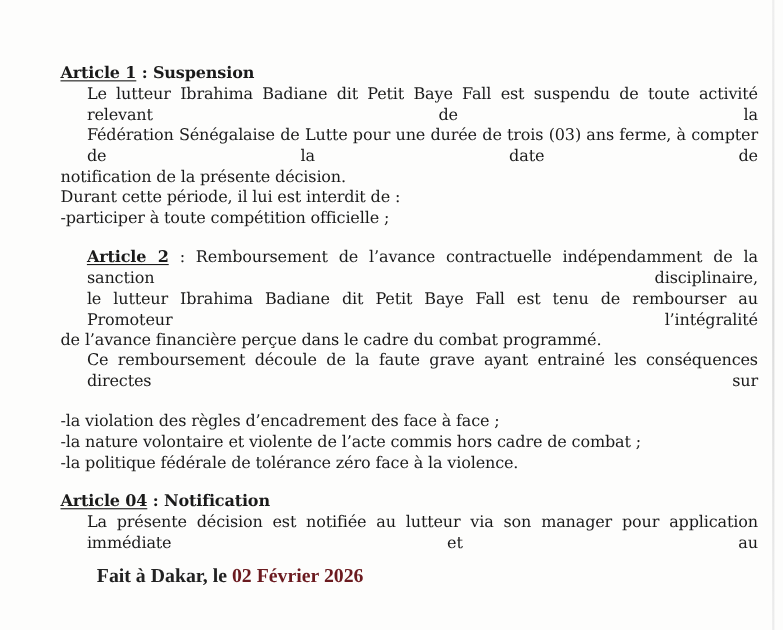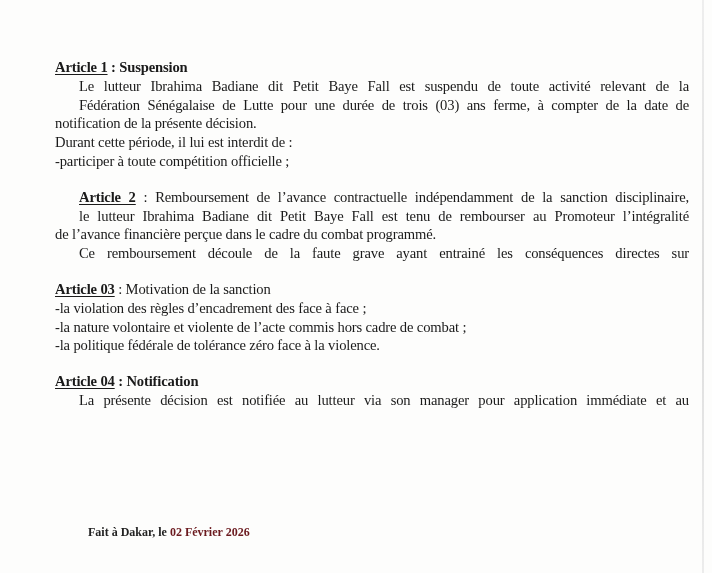--- a/index.html
+++ b/index.html
@@ -11,28 +11,28 @@
     position: relative;
   }
   .page-edge {
     position: absolute; top: 0; right: 8px; width: 2px; height: 573px;
     background: linear-gradient(to bottom, #eeeeee, #dcdcdc, #ececec);
   }
   .doc {
     position: absolute; left: 55px; top: 58px; width: 634px;
     font-size: 14.6px; line-height: 18.8px; letter-spacing: -0.15px;
   }
-  .line { white-space: nowrap; font-family: Liberation Serif, serif; }
+  .line { white-space: nowrap; }
   .justify { text-align: justify; text-align-last: justify; white-space: normal; margin-left: 24px; }
   .article { margin-bottom: 17px; }
   .heading { font-weight: bold; }
   .heading .num { text-decoration: underline; text-decoration-thickness: 1px; text-underline-offset: 2px; }
   .signature {
-    position: absolute; left: 88px; top: 525px;
-    font-size: 12px; font-weight: bold; color: #222;
+    position: absolute; left: 88px; top: 513px;
+    font-size: 18px; font-weight: bold; color: #222;
     font-family: "Liberation Serif", serif;
   }
   .signature .date { color: #6b1a1f; }
 </style>
 </head>
 <body>
 
 <div class="page-edge"></div>
 
 <div class="doc">
@@ -51,23 +51,20 @@
   <div class="article">
     <div class="line justify">
       <span class="heading"><span class="num">Article 2</span></span><span> : </span><span>Remboursement de l’avance contractuelle indépendamment de la sanction disciplinaire,</span>
     </div>
     <div class="line justify">le lutteur Ibrahima Badiane dit Petit Baye Fall est tenu de rembourser au Promoteur l’intégralité</div>
     <div class="line">de l’avance financière perçue dans le cadre du combat programmé.</div>
     <div class="line justify">Ce remboursement découle de la faute grave ayant entrainé les   conséquences directes sur</div>
   </div>
 
   <div class="article">
-    <div class="line">
-      <span class="heading"><span class="num">Article 03</span></span><span> : </span><span>Motivation de la sanction</span>
-    </div>
     <div class="line">-la violation des règles d’encadrement des face à face ;</div>
     <div class="line">-la nature volontaire et violente de l’acte commis hors cadre de combat ;</div>
     <div class="line">-la politique fédérale de tolérance zéro face à la violence.</div>
   </div>
 
   <div class="article">
     <div class="line heading">
       <span class="num">Article 04</span><span> : </span><span>Notification</span>
     </div>
     <div class="line justify">La présente décision est notifiée au lutteur via son manager pour application immédiate et au</div>

